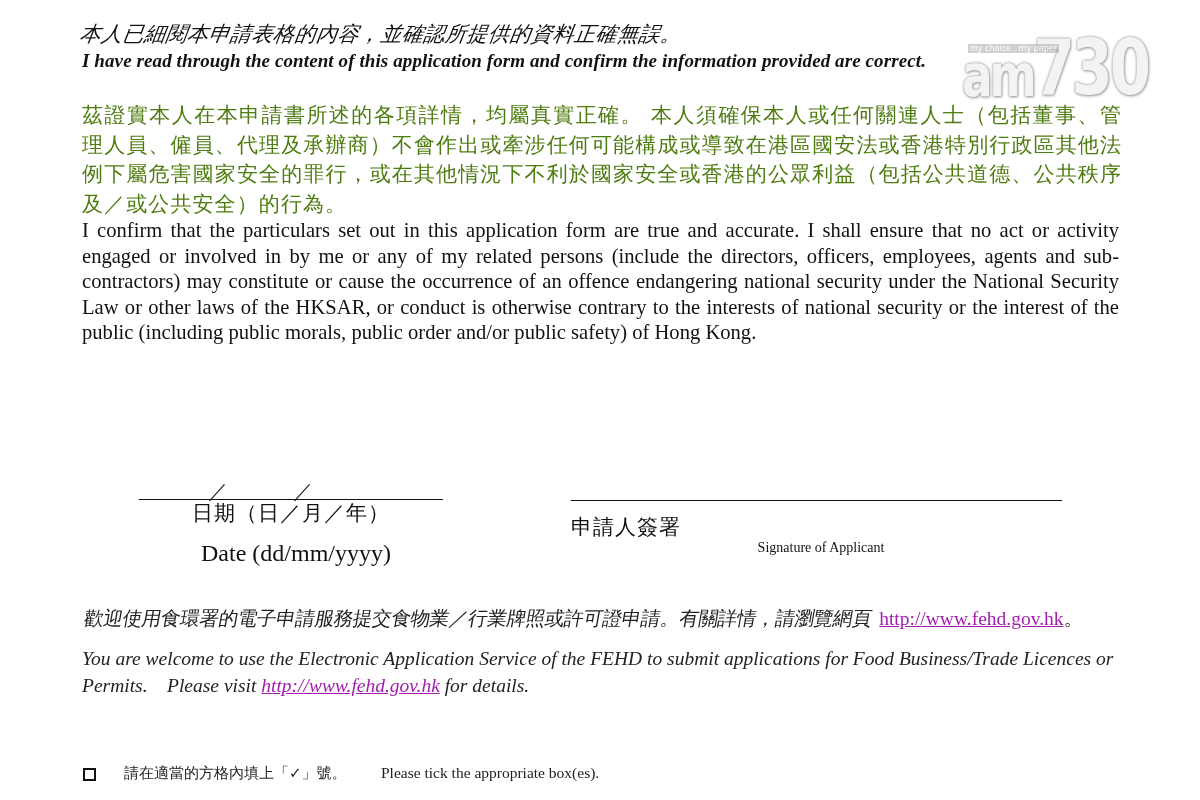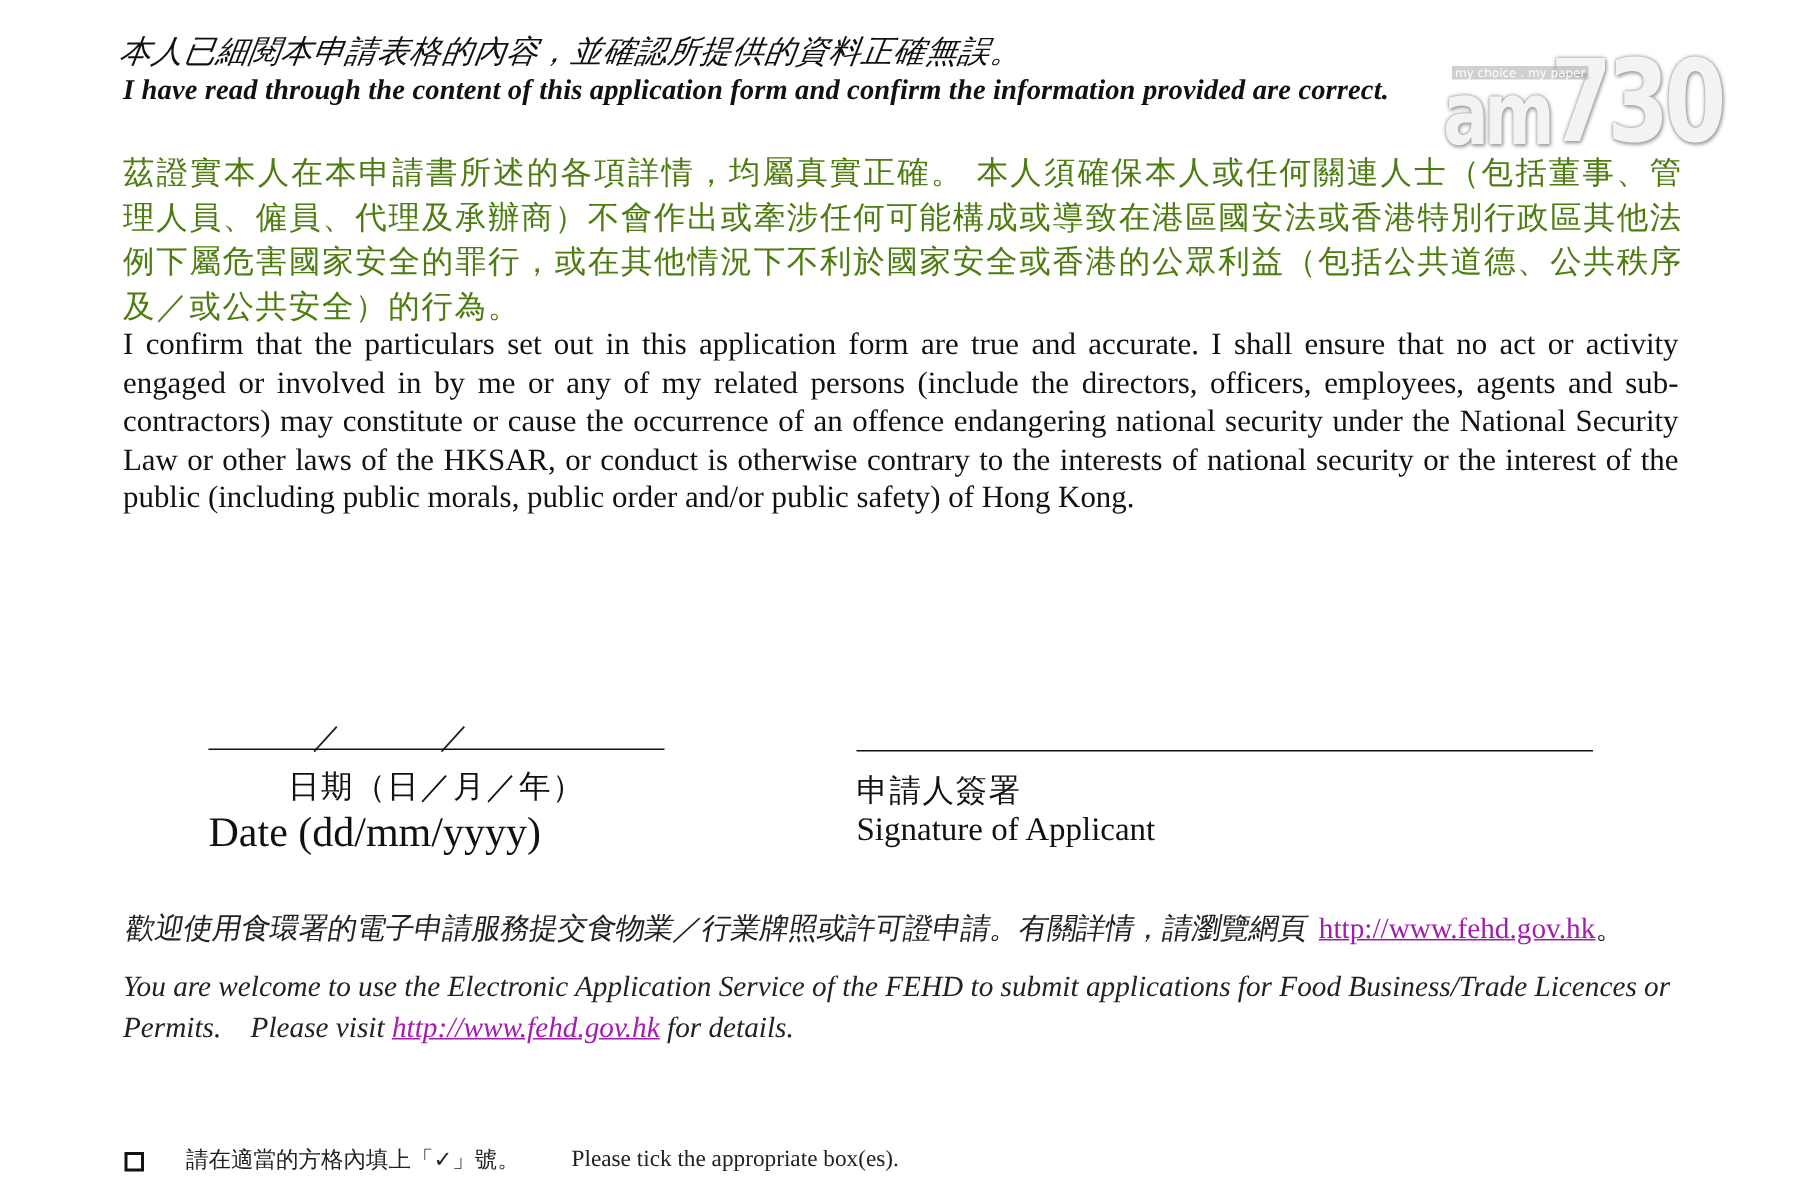--- a/index.html
+++ b/index.html
@@ -65,45 +65,46 @@
       border-top: 1.6px solid #111;
     }
     .date-slash {
       font-size: 20px;
       font-family: "DejaVu Sans", sans-serif;
       color: #222;
     }
     .slash1 { left: 208px; top: 478px; }
     .slash2 { left: 293px; top: 478px; }
     .date-label-zh {
-      left: 139px; top: 510px; width: 304px;
+      left: 139px; top: 499px; width: 304px;
       text-align: center;
       font-size: 21px;
       font-family: Liberation Serif, serif;
       letter-spacing: 1px;
     }
     .date-label-en {
       left: 139px; top: 540px; width: 314px;
-      text-align: left;
-      font-size: 28px;
+      text-align: center;
+      font-size: 24px;
     }
     .sig-line {
       left: 571px; top: 500px;
       width: 491px; height: 0;
       border-top: 1.6px solid #111;
     }
     .sig-label-zh {
       left: 571px; top: 513px; width: 500px;
       font-size: 21px;
       font-family: "DejaVu Sans", sans-serif;
       letter-spacing: 1px;
     }
     .sig-label-en {
       left: 571px; top: 540px; width: 500px;
-      font-size: 22px;
+      text-align: center;
+      font-size: 14px;
     }
 
     
     .notice-zh {
       left: 82px; top: 605px;
       font-size: 19.5px;
       white-space: nowrap;
       font-family: "DejaVu Sans", sans-serif;
       color: #222;
     }

